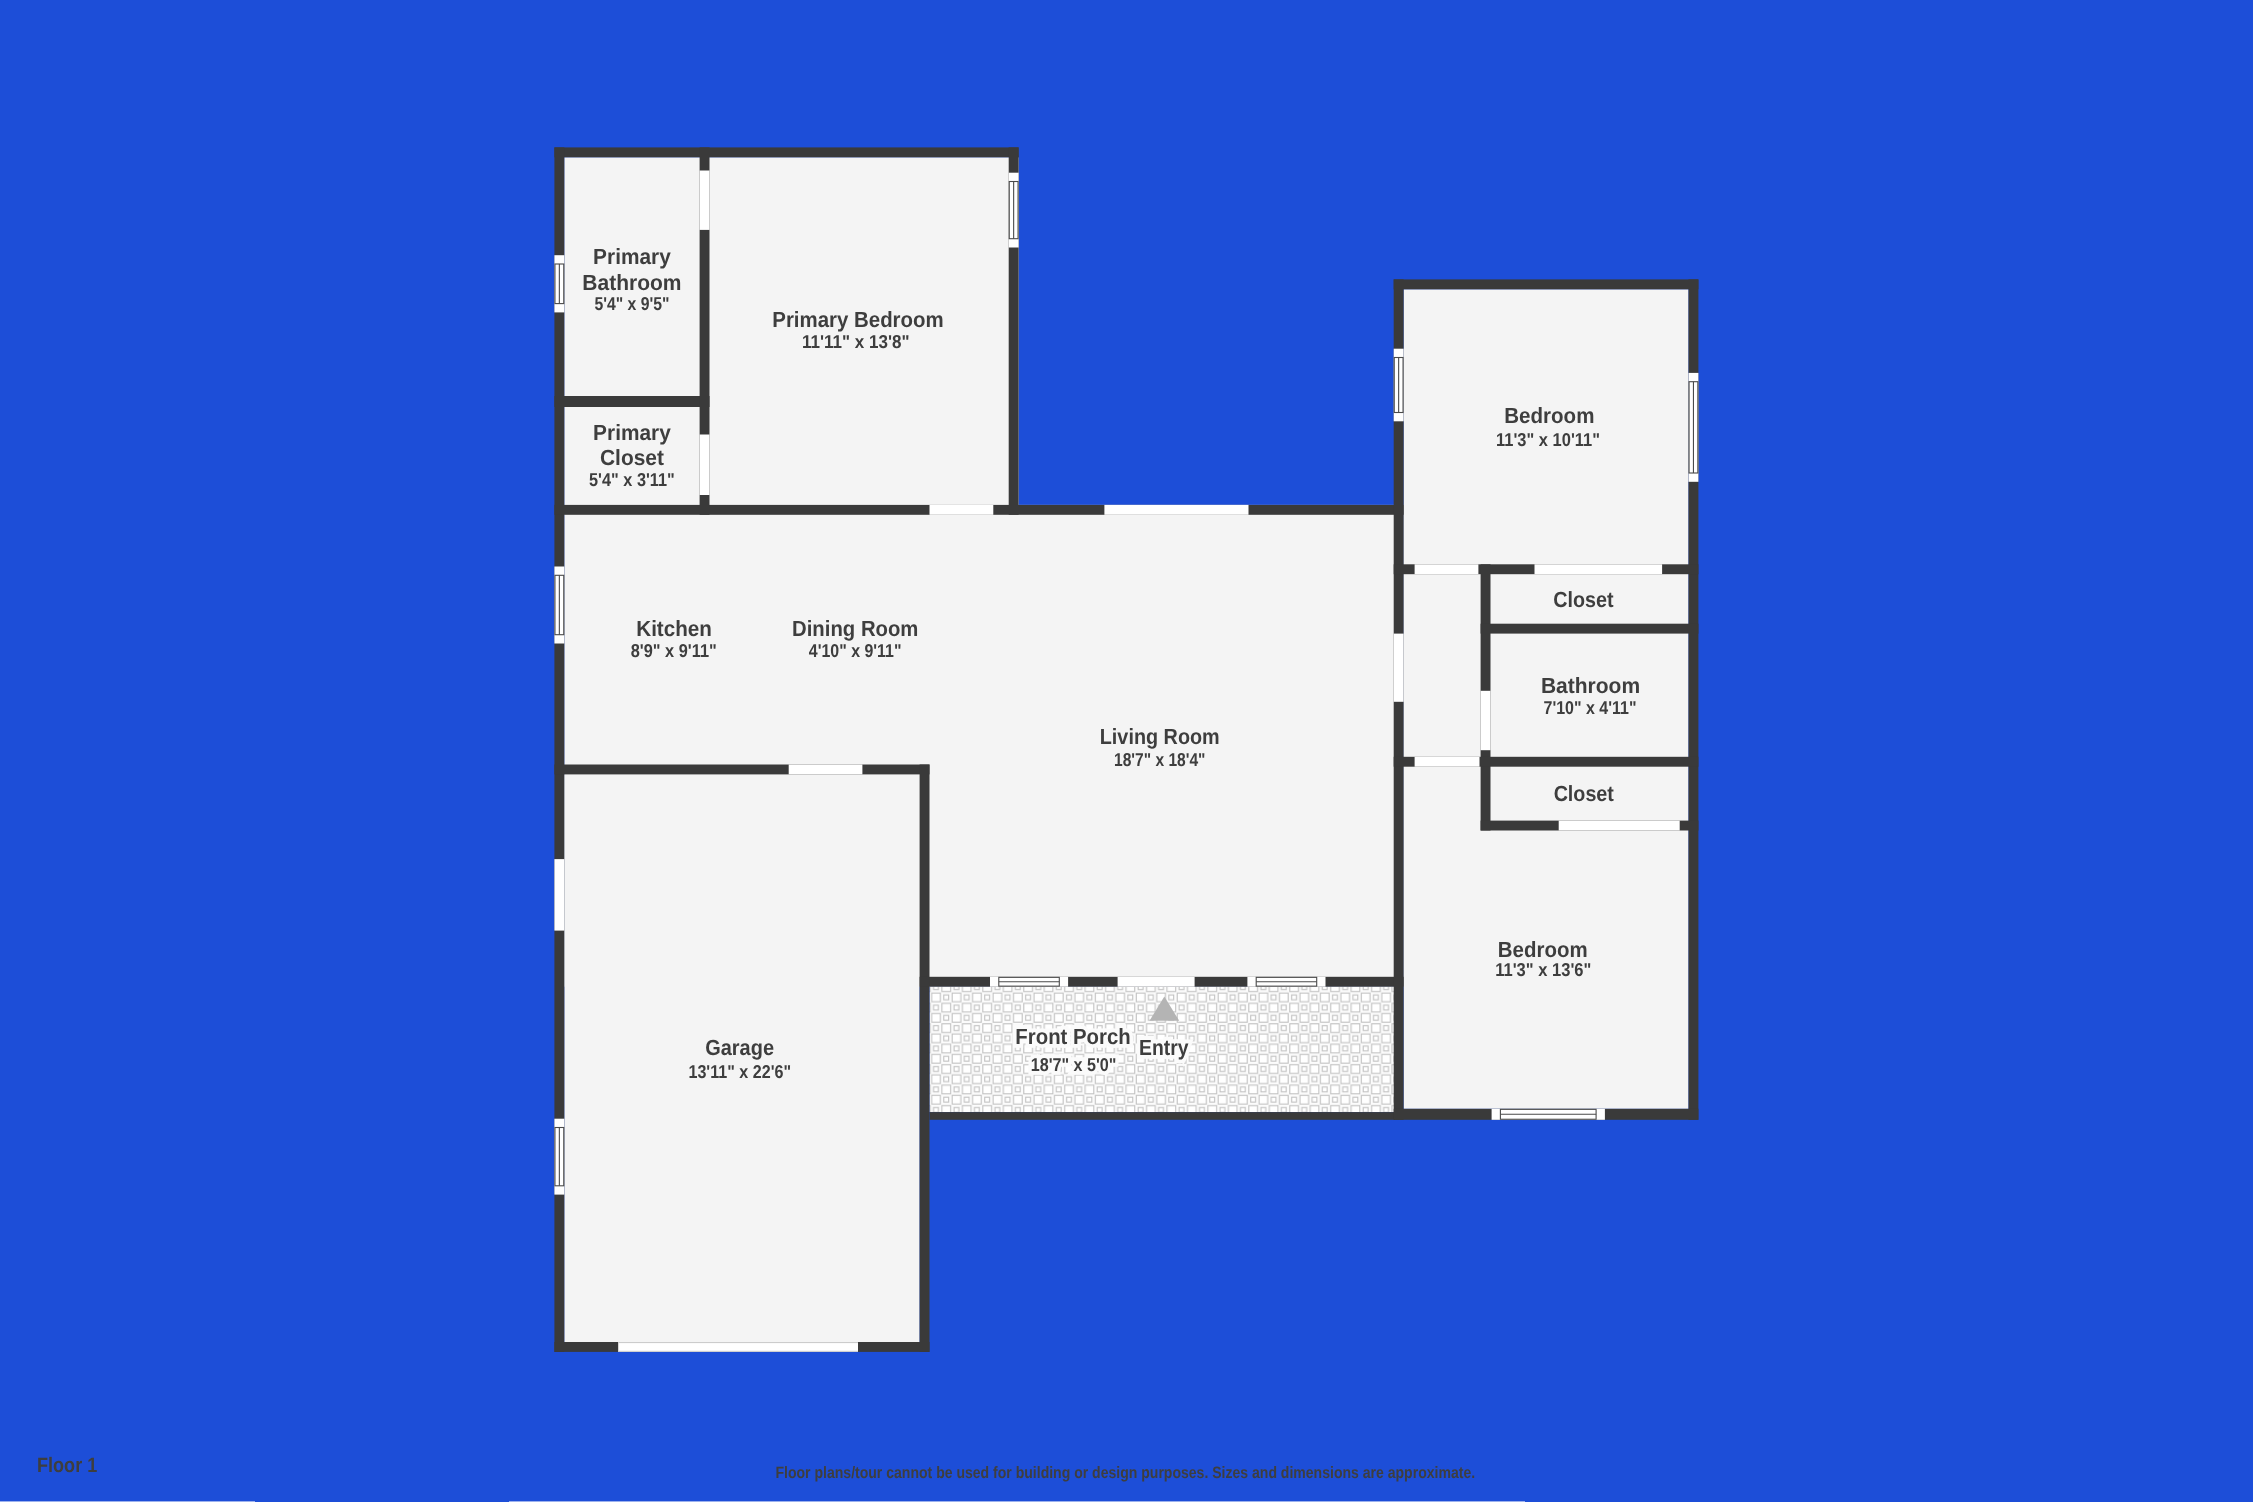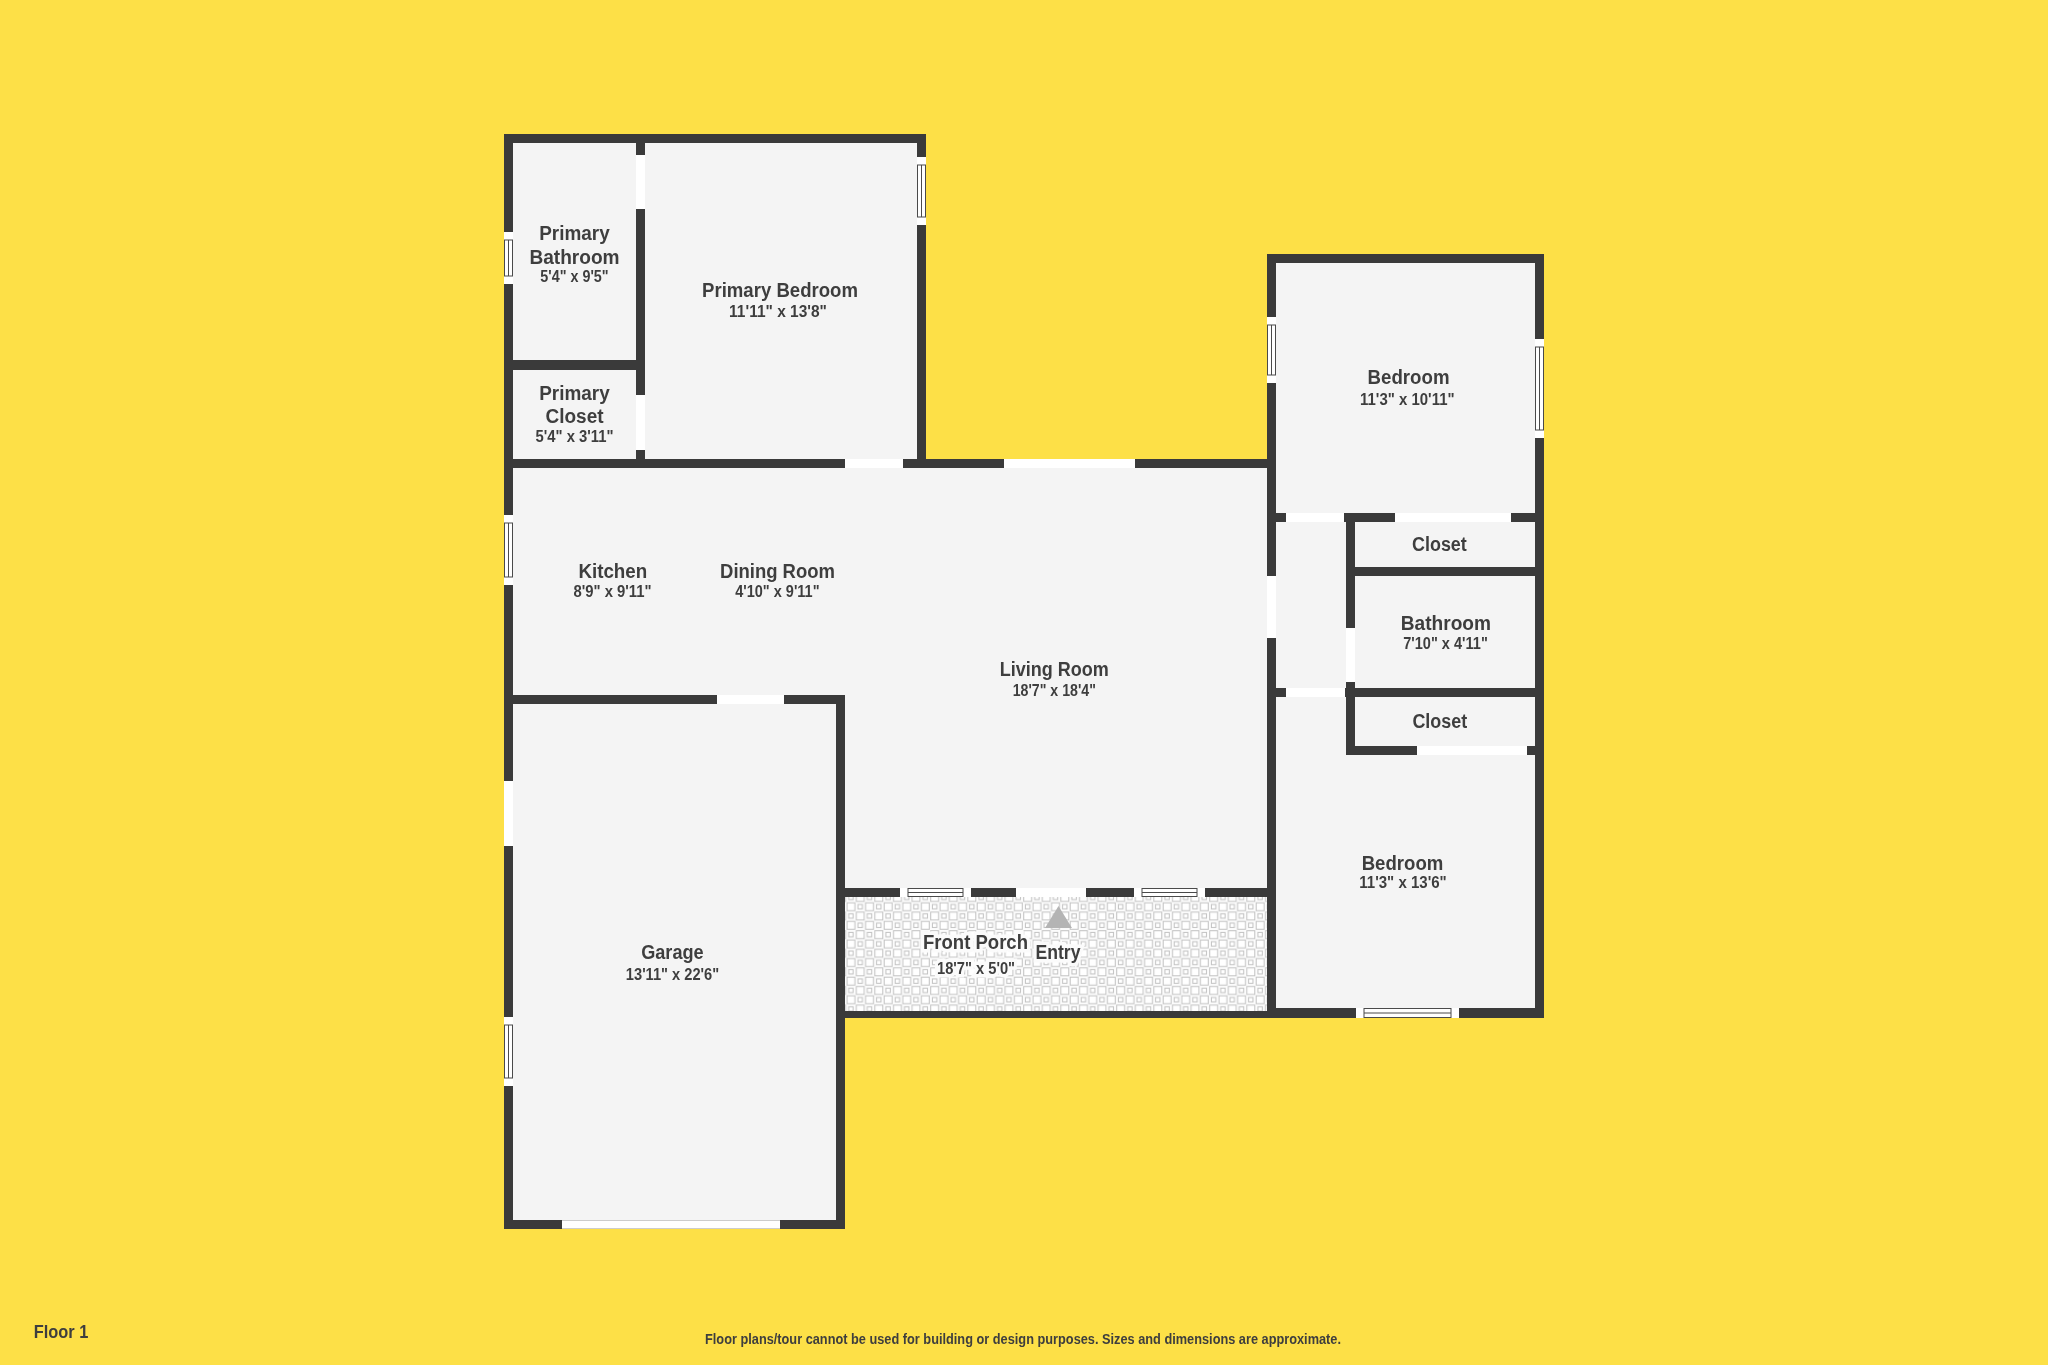--- a/index.html
+++ b/index.html
@@ -1,16 +1,16 @@
 <!DOCTYPE html>
 <html><head>
 <meta charset="utf-8">
 <style>
 html,body{margin:0;padding:0;background:#fff;}
-#page{position:relative;width:2048px;height:1365px;background:#fde047;overflow:hidden;}
+#page{position:relative;width:2048px;height:1365px;background:#1d4ed8;overflow:hidden;}
 svg{position:absolute;left:0;top:0;}
 text{font-family:"Liberation Sans",sans-serif;font-weight:bold;fill:#3e3e3e;}
 .nm{font-size:20px;}
 .dm{font-size:17px;}
 </style>
 </head>
 <body>
 <div id="page">
 <svg width="2048" height="1365" viewBox="0 0 2048 1365">
 <defs>

